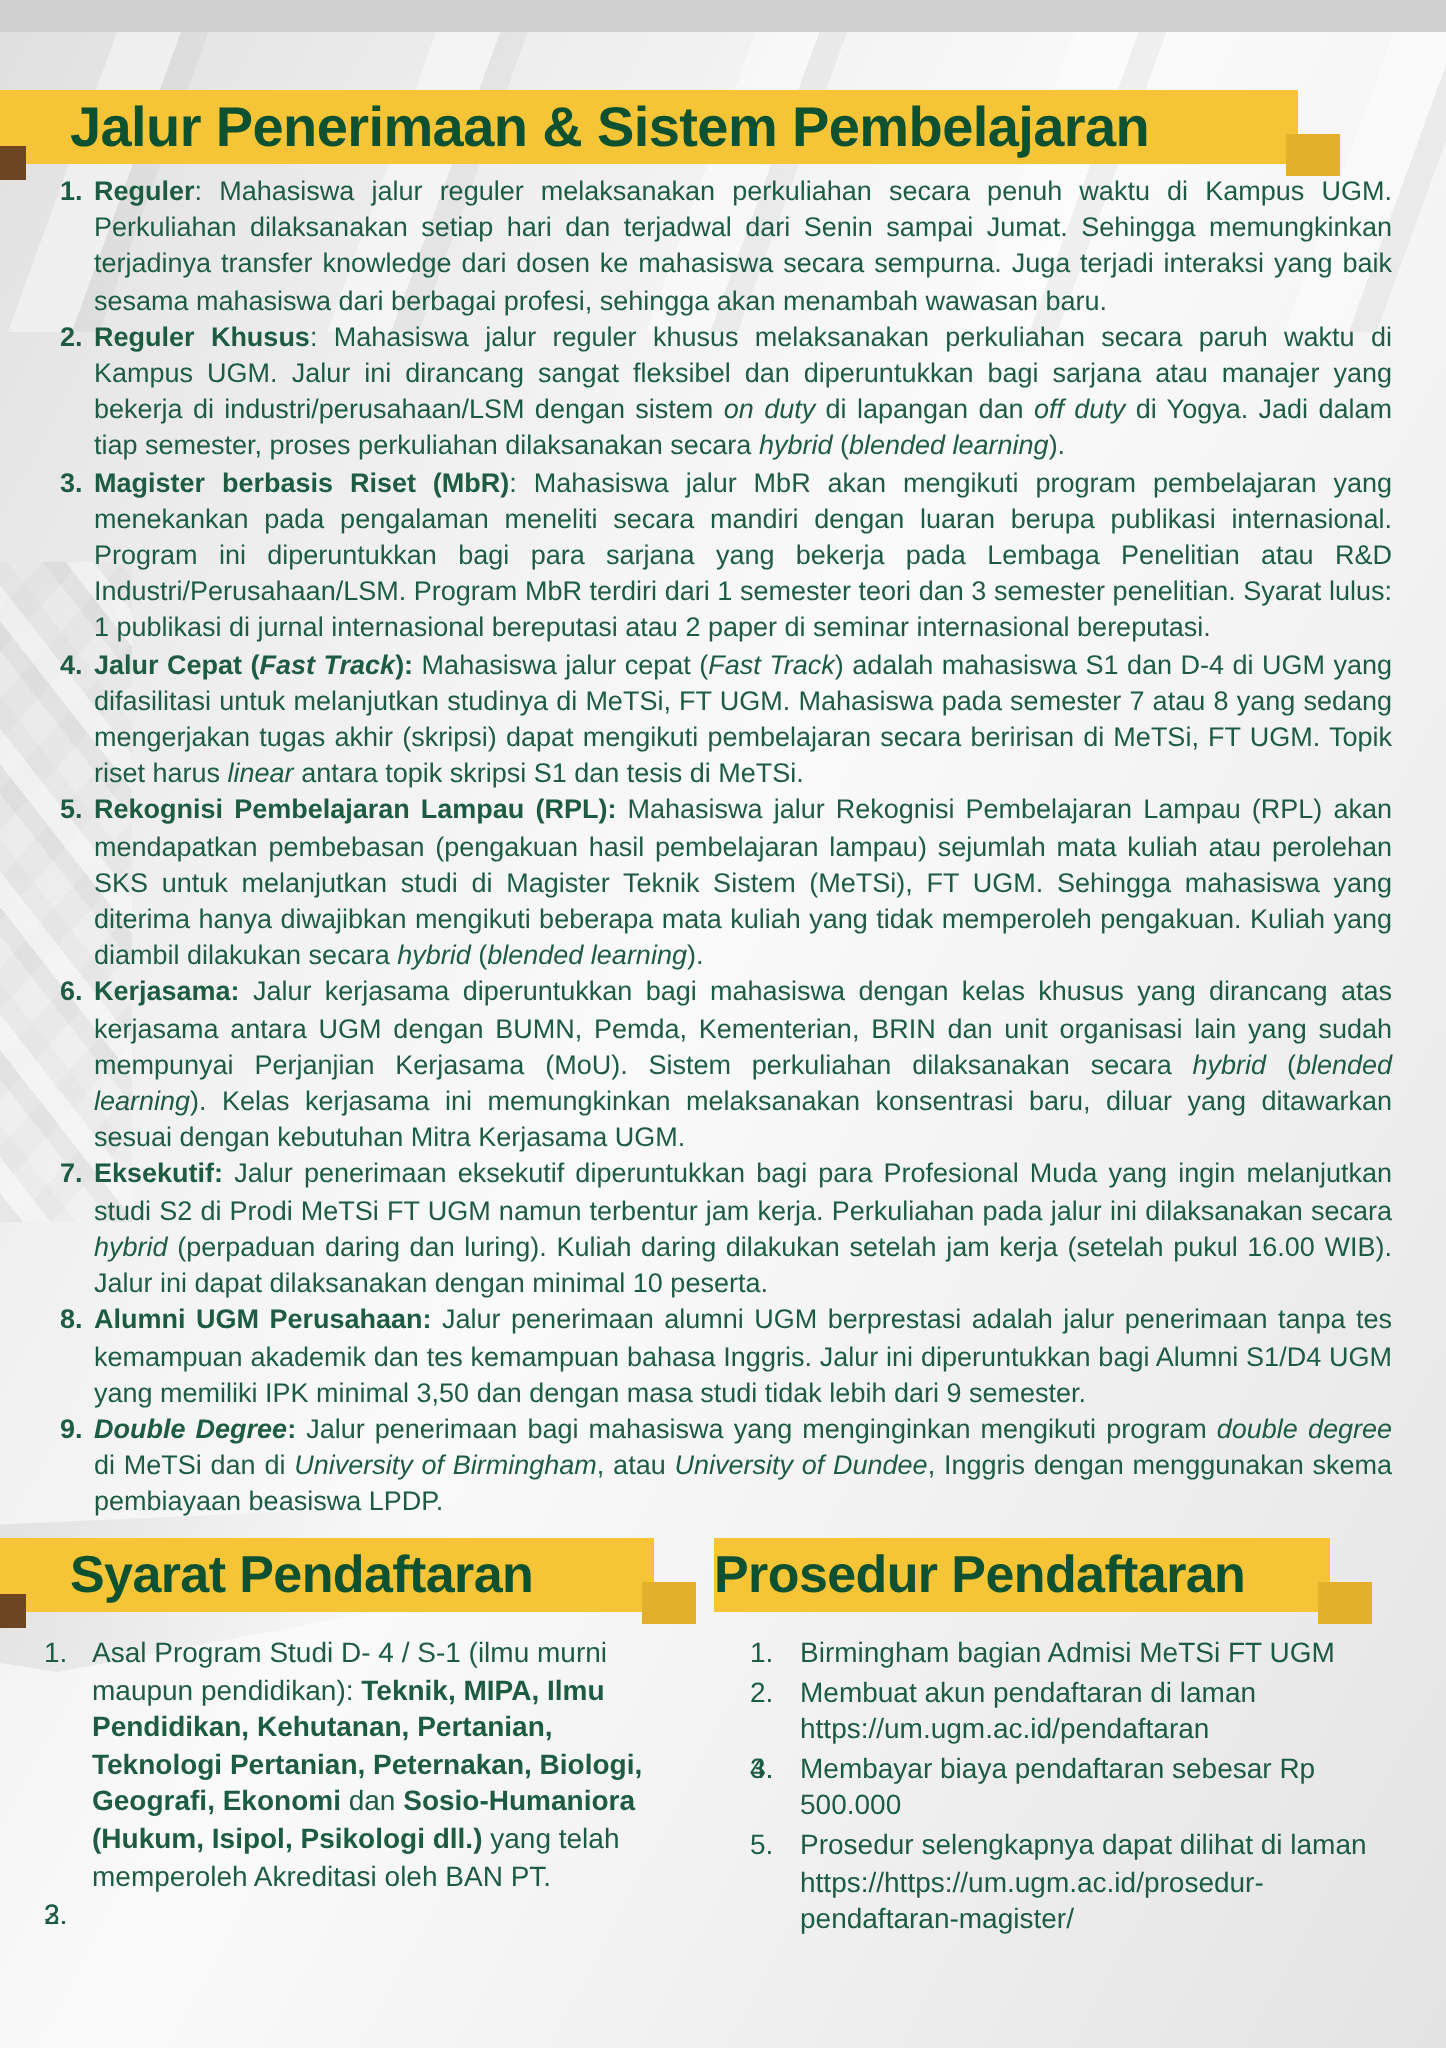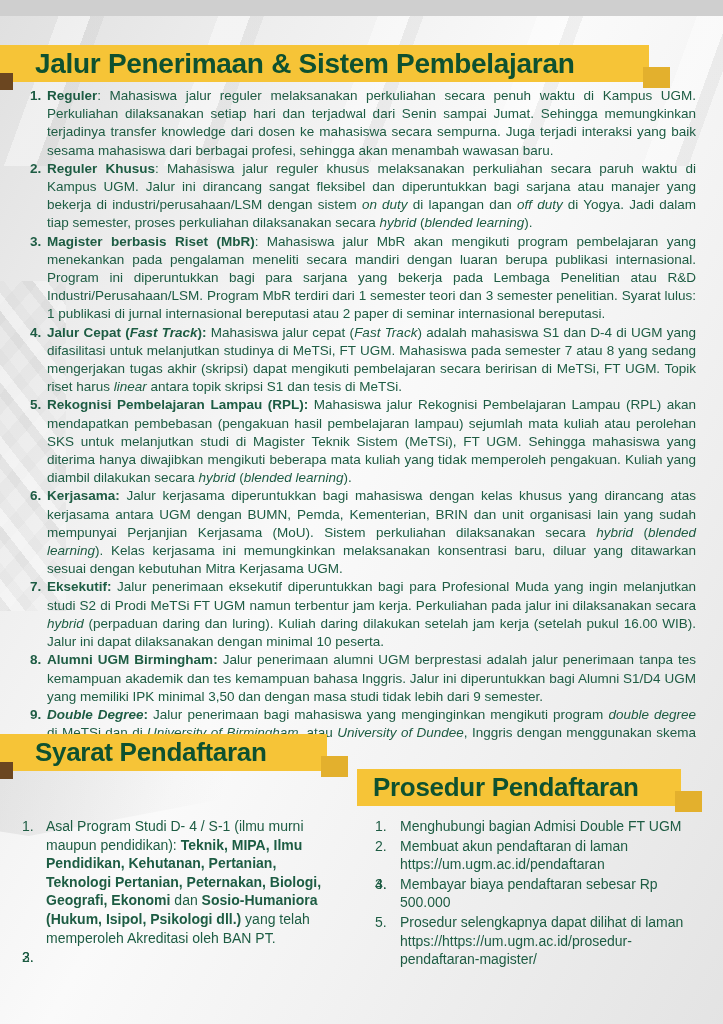--- a/index.html
+++ b/index.html
@@ -36,22 +36,22 @@
   .banner .txt{display:block;line-height:37px;}
   .banner::after{ 
     content:"";position:absolute;right:-21px;bottom:-6px;width:27px;height:21px;
     background:var(--tab,#e3b02d);
   }
   .banner.has-fold::before{ 
     content:"";position:absolute;left:0;bottom:-8px;width:13px;height:17px;
     background:var(--fold,#6b4620);
   }
   .title-banner{top:29px;left:0;width:614px;font-size:28px;padding-left:35px;}
-  .syarat-banner{top:718px;left:0;width:292px;font-size:26px;padding-left:35px;}
-  .prosedur-banner{top:753px;left:357px;width:308px;font-size:26px;padding-left:16px;}
+  .syarat-banner{top:753px;left:0;width:292px;font-size:26px;padding-left:35px;}
+  .prosedur-banner{top:753px;left:357px;width:308px;font-size:26px;}
 
   
   .li{position:relative;}
   .num{position:absolute;left:0;top:0;}
   .b{font-weight:700;}
   .i{font-style:italic;}
 
   .main-list{
     position:absolute;top:71px;left:30px;width:666px;z-index:1;
     font-size:13.5px;line-height:18.2px;color:var(--body,#1d5c43);
@@ -83,37 +83,37 @@
   </div>
 
   <div class="main-list">
       <div class="li"><span class="num">1.</span><span><span class="b">Reguler</span><span>: Mahasiswa jalur reguler melaksanakan perkuliahan secara penuh waktu di Kampus UGM. Perkuliahan dilaksanakan setiap hari dan terjadwal dari Senin sampai Jumat. Sehingga memungkinkan terjadinya transfer knowledge dari dosen ke mahasiswa secara sempurna. Juga terjadi interaksi yang baik sesama mahasiswa dari berbagai profesi, sehingga akan menambah wawasan baru.</span></span></div>
       <div class="li"><span class="num">2.</span><span><span class="b">Reguler Khusus</span><span>: Mahasiswa jalur reguler khusus melaksanakan perkuliahan secara paruh waktu di Kampus UGM. Jalur ini dirancang sangat fleksibel dan diperuntukkan bagi sarjana atau manajer yang bekerja di industri/perusahaan/LSM dengan sistem </span><span class="i">on duty</span><span> di lapangan dan </span><span class="i">off duty</span><span> di Yogya. Jadi dalam tiap semester, proses perkuliahan dilaksanakan secara </span><span class="i">hybrid</span><span> (</span><span class="i">blended learning</span><span>).</span></span></div>
       <div class="li"><span class="num">3.</span><span><span class="b">Magister berbasis Riset (MbR)</span><span>: Mahasiswa jalur MbR akan mengikuti program pembelajaran yang menekankan pada pengalaman meneliti secara mandiri dengan luaran berupa publikasi internasional. Program ini diperuntukkan bagi para sarjana yang bekerja pada Lembaga Penelitian atau R&amp;D Industri/Perusahaan/LSM. Program MbR terdiri dari 1 semester teori dan 3 semester penelitian. Syarat lulus: 1 publikasi di jurnal internasional bereputasi atau 2 paper di seminar internasional bereputasi.</span></span></div>
       <div class="li"><span class="num">4.</span><span><span class="b">Jalur Cepat (</span><span class="b i">Fast Track</span><span class="b">):</span><span> Mahasiswa jalur cepat (</span><span class="i">Fast Track</span><span>) adalah mahasiswa S1 dan D-4 di UGM yang difasilitasi untuk melanjutkan studinya di MeTSi, FT UGM. Mahasiswa pada semester 7 atau 8 yang sedang mengerjakan tugas akhir (skripsi) dapat mengikuti pembelajaran secara beririsan di MeTSi, FT UGM. Topik riset harus </span><span class="i">linear</span><span> antara topik skripsi S1 dan tesis di MeTSi.</span></span></div>
       <div class="li"><span class="num">5.</span><span><span class="b">Rekognisi Pembelajaran Lampau (RPL):</span><span> Mahasiswa jalur Rekognisi Pembelajaran Lampau (RPL) akan mendapatkan pembebasan (pengakuan hasil pembelajaran lampau) sejumlah mata kuliah atau perolehan SKS untuk melanjutkan studi di Magister Teknik Sistem (MeTSi), FT UGM. Sehingga mahasiswa yang diterima hanya diwajibkan mengikuti beberapa mata kuliah yang tidak memperoleh pengakuan. Kuliah yang diambil dilakukan secara </span><span class="i">hybrid</span><span> (</span><span class="i">blended learning</span><span>).</span></span></div>
       <div class="li"><span class="num">6.</span><span><span class="b">Kerjasama:</span><span> Jalur kerjasama diperuntukkan bagi mahasiswa dengan kelas khusus yang dirancang atas kerjasama antara UGM dengan BUMN, Pemda, Kementerian, BRIN dan unit organisasi lain yang sudah mempunyai Perjanjian Kerjasama (MoU). Sistem perkuliahan dilaksanakan secara </span><span class="i">hybrid</span><span> (</span><span class="i">blended learning</span><span>). Kelas kerjasama ini memungkinkan melaksanakan konsentrasi baru, diluar yang ditawarkan sesuai dengan kebutuhan Mitra Kerjasama UGM.</span></span></div>
       <div class="li"><span class="num">7.</span><span><span class="b">Eksekutif:</span><span> Jalur penerimaan eksekutif diperuntukkan bagi para Profesional Muda yang ingin melanjutkan studi S2 di Prodi MeTSi FT UGM namun terbentur jam kerja. Perkuliahan pada jalur ini dilaksanakan secara </span><span class="i">hybrid</span><span> (perpaduan daring dan luring). Kuliah daring dilakukan setelah jam kerja (setelah pukul 16.00 WIB). Jalur ini dapat dilaksanakan dengan minimal 10 peserta.</span></span></div>
-      <div class="li"><span class="num">8.</span><span><span class="b">Alumni UGM Birmingham:</span><span> Jalur penerimaan alumni UGM berprestasi adalah jalur penerimaan tanpa tes kemampuan akademik dan tes kemampuan bahasa Inggris. Jalur ini diperuntukkan bagi Alumni S1/D4 UGM yang memiliki IPK minimal 3,50 dan dengan masa studi tidak lebih dari 9 semester.</span></span></div>
+      <div class="li"><span class="num">8.</span><span><span class="b">Alumni UGM Perusahaan:</span><span> Jalur penerimaan alumni UGM berprestasi adalah jalur penerimaan tanpa tes kemampuan akademik dan tes kemampuan bahasa Inggris. Jalur ini diperuntukkan bagi Alumni S1/D4 UGM yang memiliki IPK minimal 3,50 dan dengan masa studi tidak lebih dari 9 semester.</span></span></div>
       <div class="li"><span class="num">9.</span><span><span class="b i">Double Degree</span><span class="b">:</span><span> Jalur penerimaan bagi mahasiswa yang menginginkan mengikuti program </span><span class="i">double degree</span><span> di MeTSi dan di </span><span class="i">University of Birmingham</span><span>, atau </span><span class="i">University of Dundee</span><span>, Inggris dengan menggunakan skema pembiayaan beasiswa LPDP.</span></span></div>
     </div>
 
   <div class="banner syarat-banner has-fold">
     <span class="txt">Syarat Pendaftaran</span>
   </div>
   <div class="sub-list syarat-list">
       <div class="li"><span class="num">1.</span><span><span>Asal Program Studi D- 4 / S-1 (ilmu murni maupun pendidikan): </span><span class="b">Teknik, MIPA, Ilmu Pendidikan, Kehutanan, Pertanian, Teknologi Pertanian, Peternakan, Biologi, Geografi, Ekonomi</span><span> dan </span><span class="b">Sosio-Humaniora (Hukum, Isipol, Psikologi dll.)</span><span> yang telah memperoleh Akreditasi oleh BAN PT.</span></span></div>
       <div class="li"><span class="num">2.</span></div>
       <div class="li"><span class="num">3.</span></div>
     </div>
 
   <div class="banner prosedur-banner">
     <span class="txt">Prosedur Pendaftaran</span>
   </div>
   <div class="sub-list prosedur-list">
-      <div class="li"><span class="num">1.</span><span><span>Menghubungi bagian Admisi Double FT UGM</span></span></div>
+      <div class="li"><span class="num">1.</span><span><span>Birmingham bagian Admisi MeTSi FT UGM</span></span></div>
       <div class="li"><span class="num">2.</span><span><span>Membuat akun pendaftaran di laman https://um.ugm.ac.id/pendaftaran</span></span></div>
       <div class="li"><span class="num">3.</span></div>
       <div class="li"><span class="num">4.</span><span><span>Membayar biaya pendaftaran sebesar Rp 500.000</span></span></div>
       <div class="li"><span class="num">5.</span><span><span>Prosedur selengkapnya dapat dilihat di laman https://https://um.ugm.ac.id/prosedur-pendaftaran-magister/</span></span></div>
     </div>
 
 </div>
 
 </body></html>

